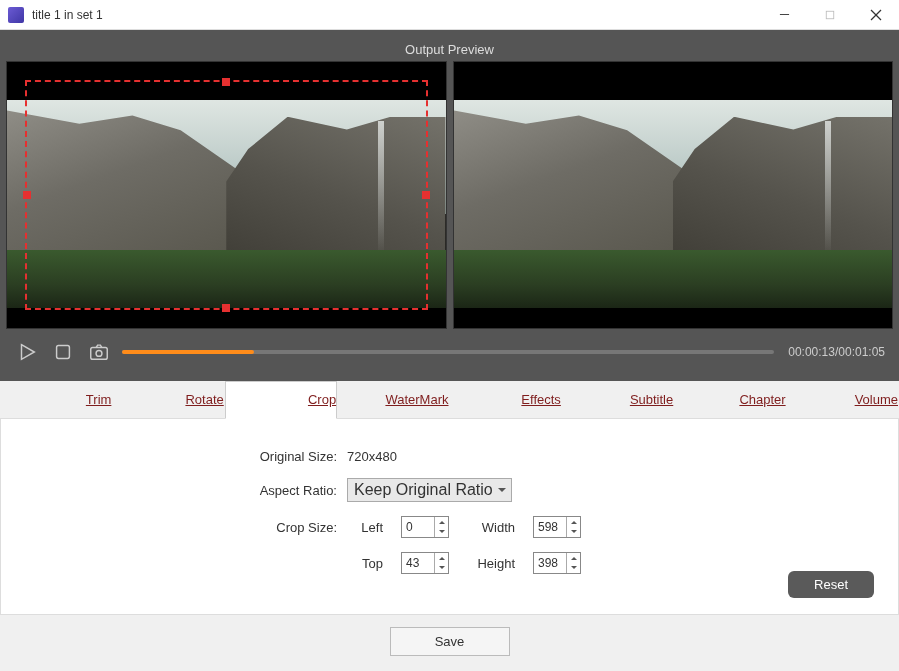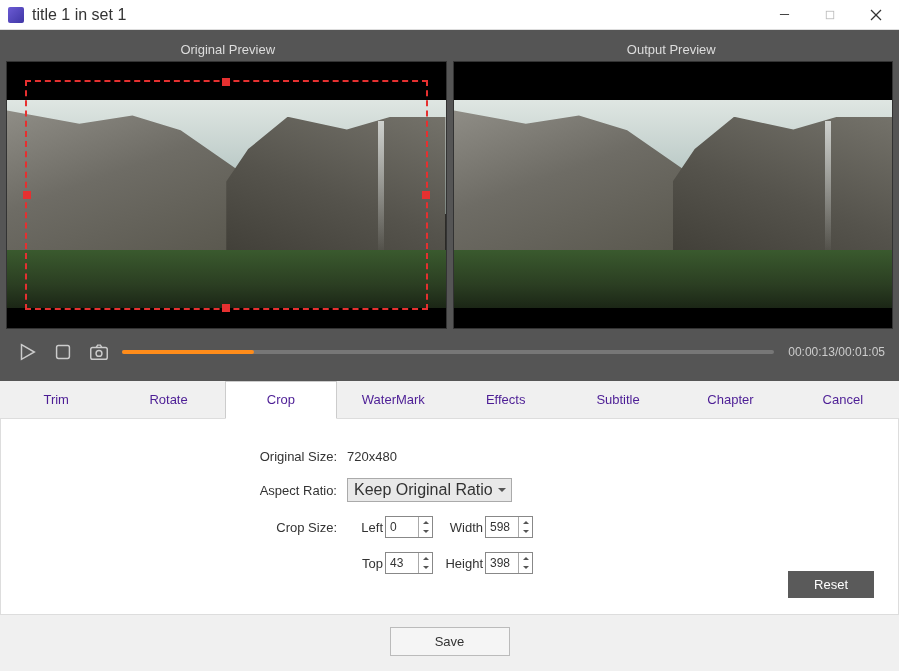--- a/index.html
+++ b/index.html
@@ -1,21 +1,21 @@
 <!DOCTYPE html>
 <html><head>
 <meta charset="utf-8">
 <style>
 * { box-sizing: border-box; margin: 0; padding: 0; font-family: "Segoe UI", Arial, sans-serif; }
 html, body { width: 899px; height: 671px; overflow: hidden; background: #f0f0f0; }
 
 
 .titlebar { display: flex; align-items: center; height: 30px; background: #fff; border-bottom: 1px solid #ddd; }
 .titlebar .app-icon { width: 16px; height: 16px; margin: 0 8px; background: linear-gradient(135deg, #6b5bd4, #3f36a5); border-radius: 2px; }
-.titlebar .title { font-size: 16px; color: #333; flex: 1; }
+.titlebar .title { font-size: 12px; color: #333; flex: 1; }
 .titlebar .winbtns { display: flex; }
 .titlebar .winbtn { width: 46px; height: 30px; display: flex; align-items: center; justify-content: center; font-size: 12px; color: #333; }
 .titlebar .winbtn.disabled { color: #bbb; }
 
 
 .preview-area { background: #555; padding: 6px 6px 10px 6px; }
 .preview-labels { display: flex; }
 .preview-labels > div { flex: 1; text-align: center; color: #ddd; font-size: 13px; padding: 6px 0 4px; }
 .previews { display: flex; gap: 6px; }
 .preview-box { flex: 1; background: #000; height: 268px; position: relative; overflow: hidden; border: 1px solid #333; }
@@ -35,41 +35,41 @@
 
 .player { display: flex; align-items: center; gap: 10px; padding: 10px 8px 6px; }
 .pbtn { width: 26px; height: 26px; display: flex; align-items: center; justify-content: center; color: #ccc; }
 .pbtn svg { width: 22px; height: 22px; stroke: #ccc; fill: none; stroke-width: 1.6; }
 .timeline { flex: 1; height: 4px; background: #777; position: relative; border-radius: 2px; }
 .timeline .prog { position: absolute; top: 0; left: 0; height: 4px; width: 20.2%; background: #ff8c1a; border-radius: 2px; }
 .timecode { color: #ccc; font-size: 12px; margin-left: 4px; }
 
 
 .tabs-row { display: flex; background: #f0f0f0; border-bottom: 1px solid #ddd; }
-.tab { flex: 1; text-align: center; font-size: 13px; padding: 10px 0; color: #4c1d95; border: 1px solid transparent; background: #f0f0f0; }
+.tab { flex: 1; text-align: right; font-size: 13px; padding: 10px 0; color: #7f1d1d; border: 1px solid transparent; background: #f0f0f0; text-decoration: underline; }
 .tab.active { background: #fff; border: 1px solid #ccc; border-bottom: 1px solid #fff; margin-bottom: -1px; }
 
 
 .panel { background: #fff; padding: 30px 16px 16px; border: 1px solid #ddd; border-top: none; position: relative; height: 196px; }
 .form-row { display: flex; align-items: center; font-size: 13px; color: #333; margin-bottom: 14px; }
 .form-row .label { width: 330px; text-align: right; padding-right: 10px; }
 .form-row .val { padding-left: 0; }
 .select-wrap { display: inline-block; border: 1px solid #aaa; background: #e9e9e9; font-size: 16px; padding: 2px 18px 2px 6px; position: relative; }
 .select-wrap::after { content: ""; position: absolute; right: 5px; top: 50%; margin-top: -2px; border: 4px solid transparent; border-top-color: #555; }
-.subrow { display: flex; align-items: center; gap: 2px; }
+.subrow { display: flex; align-items: center; gap: 18px; }
 .sublabel { width: 36px; text-align: right; font-size: 13px; }
 .sublabel2 { width: 48px; text-align: right; font-size: 13px; }
 .numinput { width: 48px; height: 22px; border: 1px solid #888; font-size: 12px; padding: 0 14px 0 4px; position: relative; display: inline-flex; align-items: center; background: #fff; }
 .spin { position: absolute; right: 0; top: 0; width: 14px; height: 100%; border-left: 1px solid #aaa; display: flex; flex-direction: column; }
 .spin div { flex: 1; display: flex; align-items: center; justify-content: center; }
 .spin div::before { content: ""; border: 3px solid transparent; }
 .spin div:first-child::before { border-bottom-color: #555; margin-bottom: 2px; }
 .spin div:last-child::before { border-top-color: #555; margin-top: 2px; }
 .reset-btn { position: absolute; right: 24px; bottom: 16px; background: #555; color: #fff; border: none; padding: 6px 26px; font-size: 13px; }
-.reset-btn { background: #5a5a5a; }
+.reset-btn { background: #5a5a5a; border-radius: 6px; }
 
 
 .footer { display: flex; justify-content: center; gap: 18px; padding: 12px 0; }
 .footer button { width: 120px; padding: 6px 0; background: #f5f5f5; border: 1px solid #bbb; font-size: 13px; color: #333; }
 </style>
 </head>
 <body>
 
 <div class="titlebar">
   <div class="app-icon"></div>
@@ -89,21 +89,20 @@
       <svg viewBox="0 0 12 12" width="12" height="12">
           <line x1="1" y1="1" x2="11" y2="11" stroke="#333" stroke-width="1.2"></line>
           <line x1="11" y1="1" x2="1" y2="11" stroke="#333" stroke-width="1.2"></line>
         </svg>
     </div>
   </div>
 </div>
 
 <div class="preview-area">
   <div class="preview-labels">
-    <div>Original Preview</div>
     <div>Output Preview</div>
   </div>
   <div class="previews">
     <div class="preview-box">
       <div class="preview-image">
         <div class="sky"></div>
           <div class="mtn-left"></div>
           <div class="mtn-right"></div>
           <div class="falls"></div>
           <div class="ground"></div>
@@ -153,21 +152,21 @@
 </div>
 
 <div class="tabs-row">
   <div class="tab">Trim</div>
   <div class="tab">Rotate</div>
   <div class="tab active">Crop</div>
   <div class="tab">WaterMark</div>
   <div class="tab">Effects</div>
   <div class="tab">Subtitle</div>
   <div class="tab">Chapter</div>
-  <div class="tab">Cancel</div>
+  <div class="tab">Volume</div>
 </div>
 
 <div class="panel">
   <div class="form-row">
     <div class="label">Original Size:</div>
     <div class="val">720x480</div>
   </div>
   <div class="form-row">
     <div class="label">Aspect Ratio:</div>
     <div class="val">

